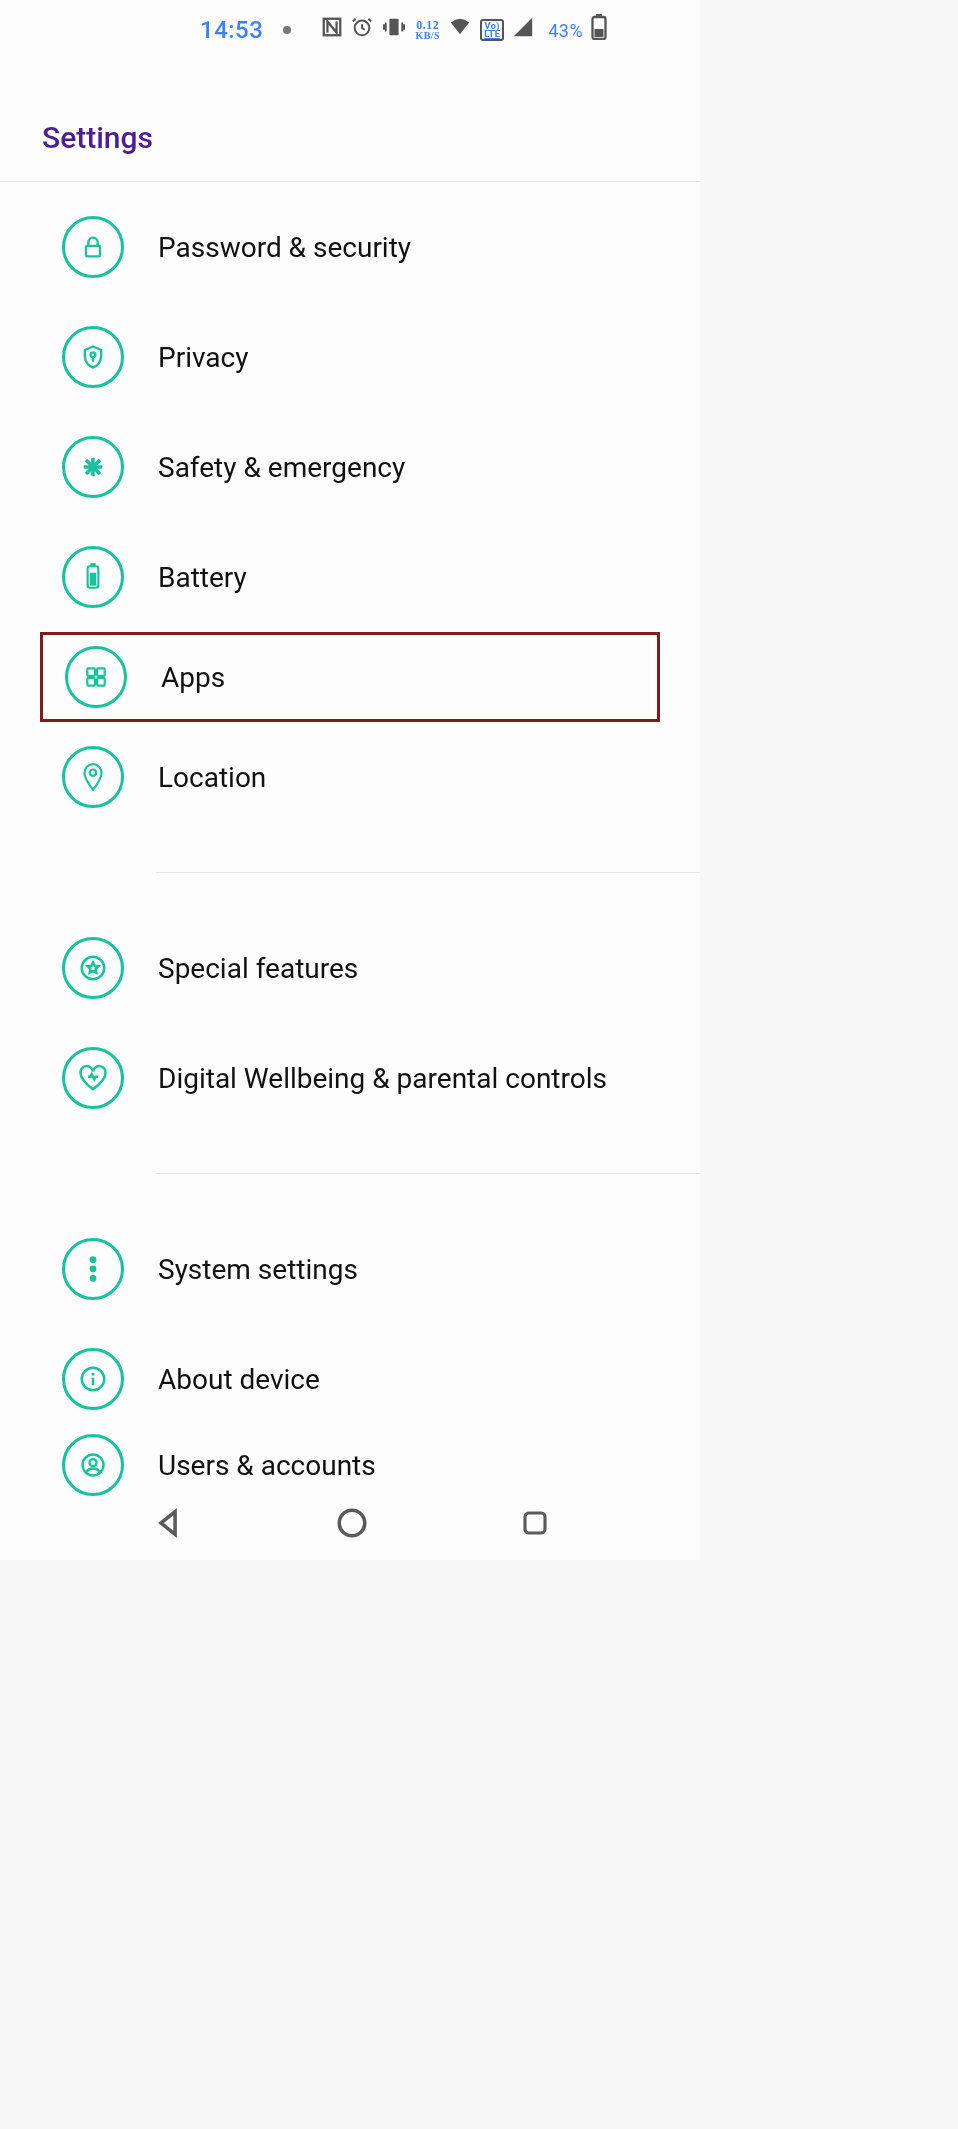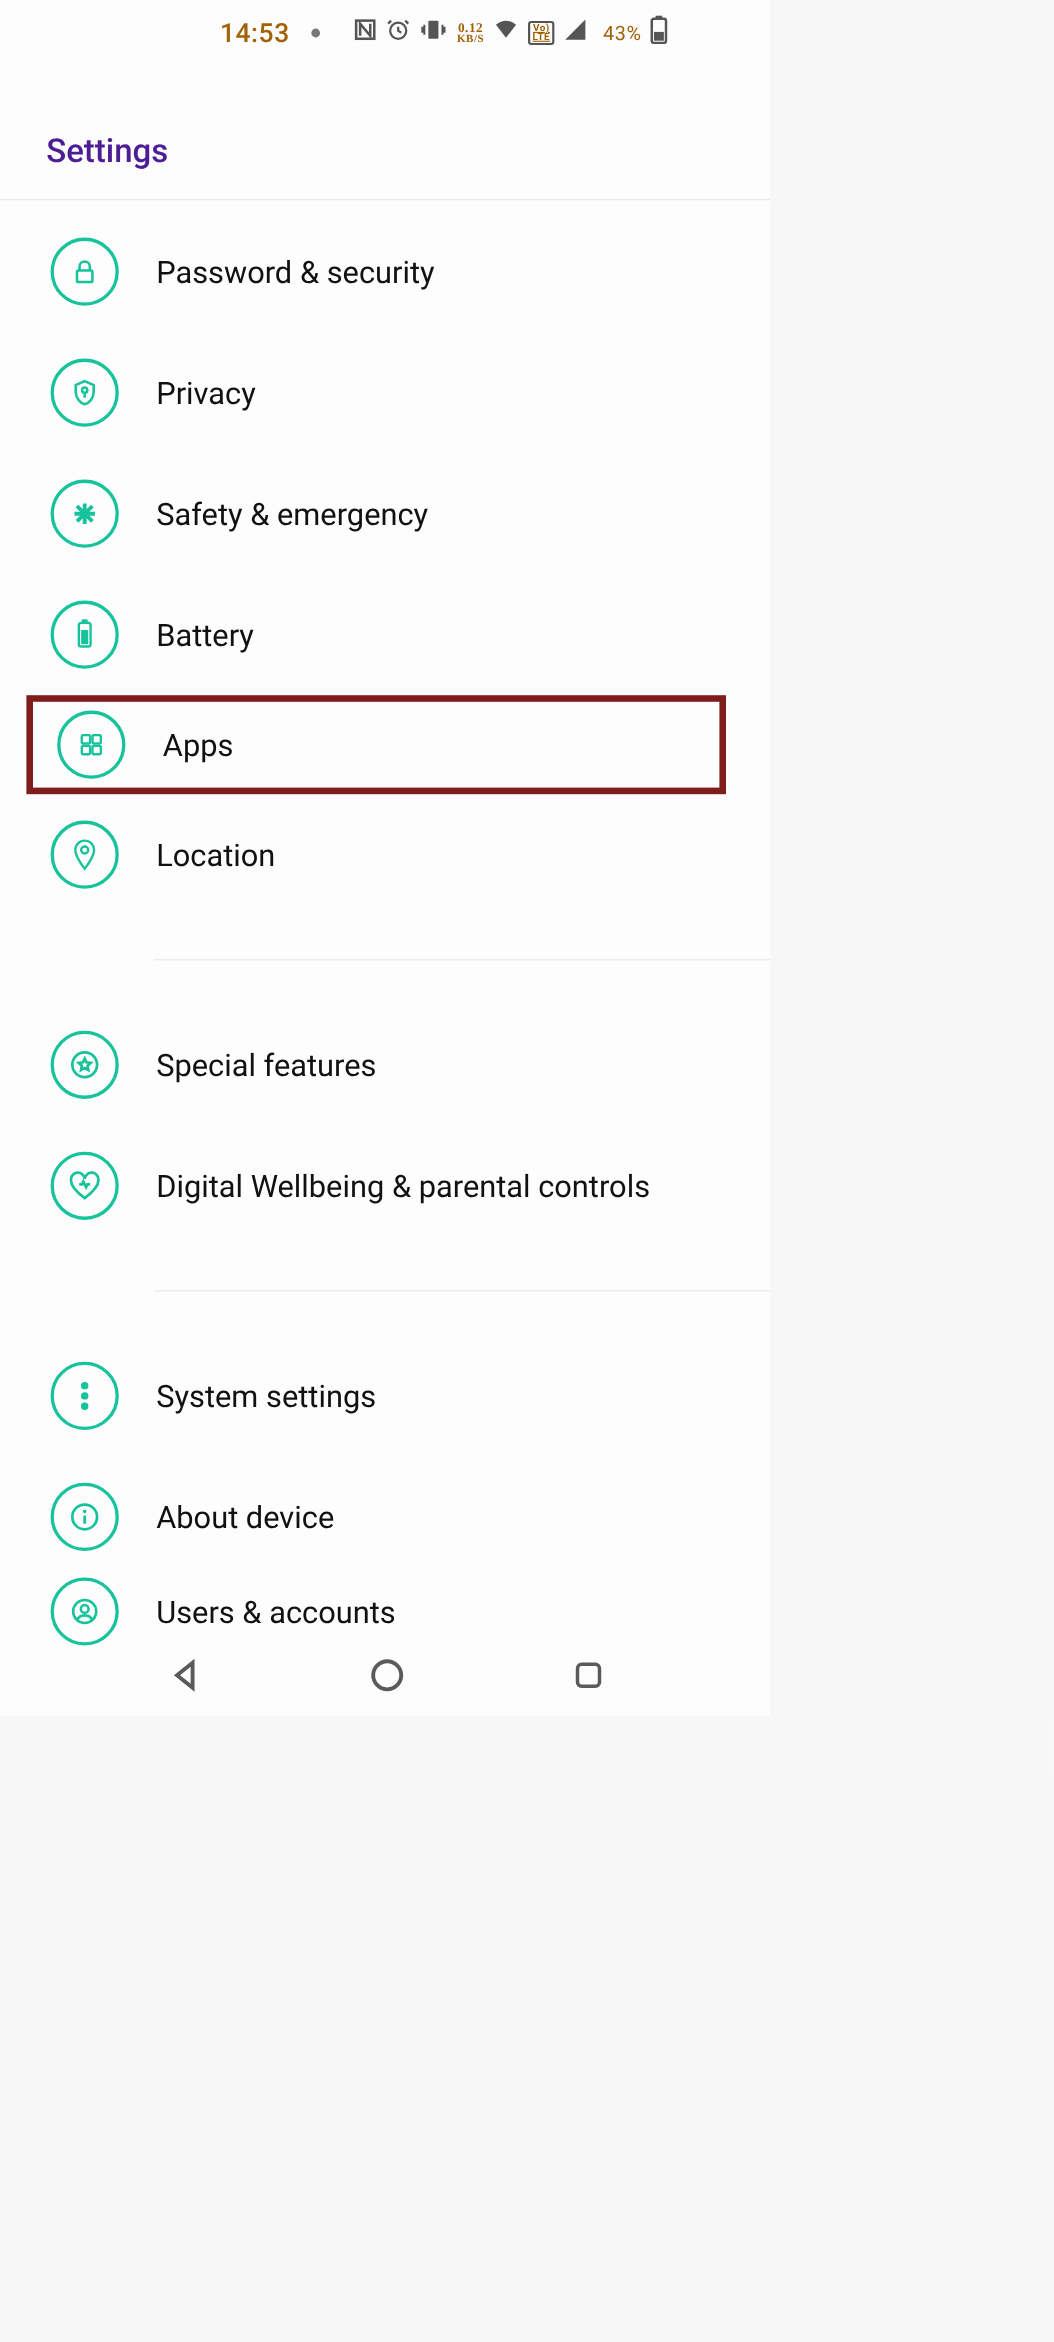--- a/index.html
+++ b/index.html
@@ -28,21 +28,21 @@
     background: #f7f7f7;
   }
 
   
   .statusbar {
     display: flex;
     align-items: center;
     height: 60px;
     padding: 0 18px 0 0;
     font-size: 24px;
-    color: #a16207;
+    color: #3b82f6;
     letter-spacing: .5px;
   }
   .statusbar .time { margin-left: 200px; font-weight: 500; }
   .statusbar .dot { width: 8px; height: 8px; border-radius: 50%; background: #777; margin: 0 20px; }
   .statusbar .icons { display: flex; align-items: center; gap: 8px; margin-left: 10px; }
   .statusbar .batt-pct { font-size: 18px; margin-left: 6px; }
   .statusbar svg { fill: #555; }
   .statusbar .data-rate { line-height: .9; font-size: 12px; text-align: center; font-weight: 600; font-family: Liberation Serif, serif; }
   .statusbar .data-rate .kbs { font-size: 10px; letter-spacing: .5px; text-align: right; }
   .statusbar .volte {
@@ -53,21 +53,21 @@
   
   .header {
     padding: 60px 0 26px 42px;
   }
   .header h1 { margin: 0; font-size: 30px; font-weight: 500; color: #4c1d95; }
 
   .hr { height: 1px; background: #e6e6e6; border: 0; margin: 0; }
   .section-hr { height: 1px; background: #e6e6e6; border: 0; margin: 0 0 0 140px; }
 
   
-  .list { padding-top: 10px; }
+  .list { padding-top: 10px; padding-left: 16px; }
   .row {
     display: flex;
     align-items: center;
     min-height: 110px;
     padding: 0 30px 0 46px;
     cursor: pointer;
   }
   .icon-circle {
     width: 62px; height: 62px;
     border: 3px solid #17c39b;
@@ -77,21 +77,21 @@
   }
   .icon-circle svg { stroke: #17c39b; }
   .label {
     margin-left: 34px;
     font-size: 28px;
     color: #111;
     font-weight: 400;
   }
 
   .highlight {
-    border: 6px solid #7f1d1d;
+    border: 3px solid #7f1d1d;
     margin: 0 40px 0 24px;
     padding-left: 22px;
     padding-right: 0;
     min-height: 90px;
     text-align: right;
   }
 
   .spacer-sm { height: 40px; }
 
   

